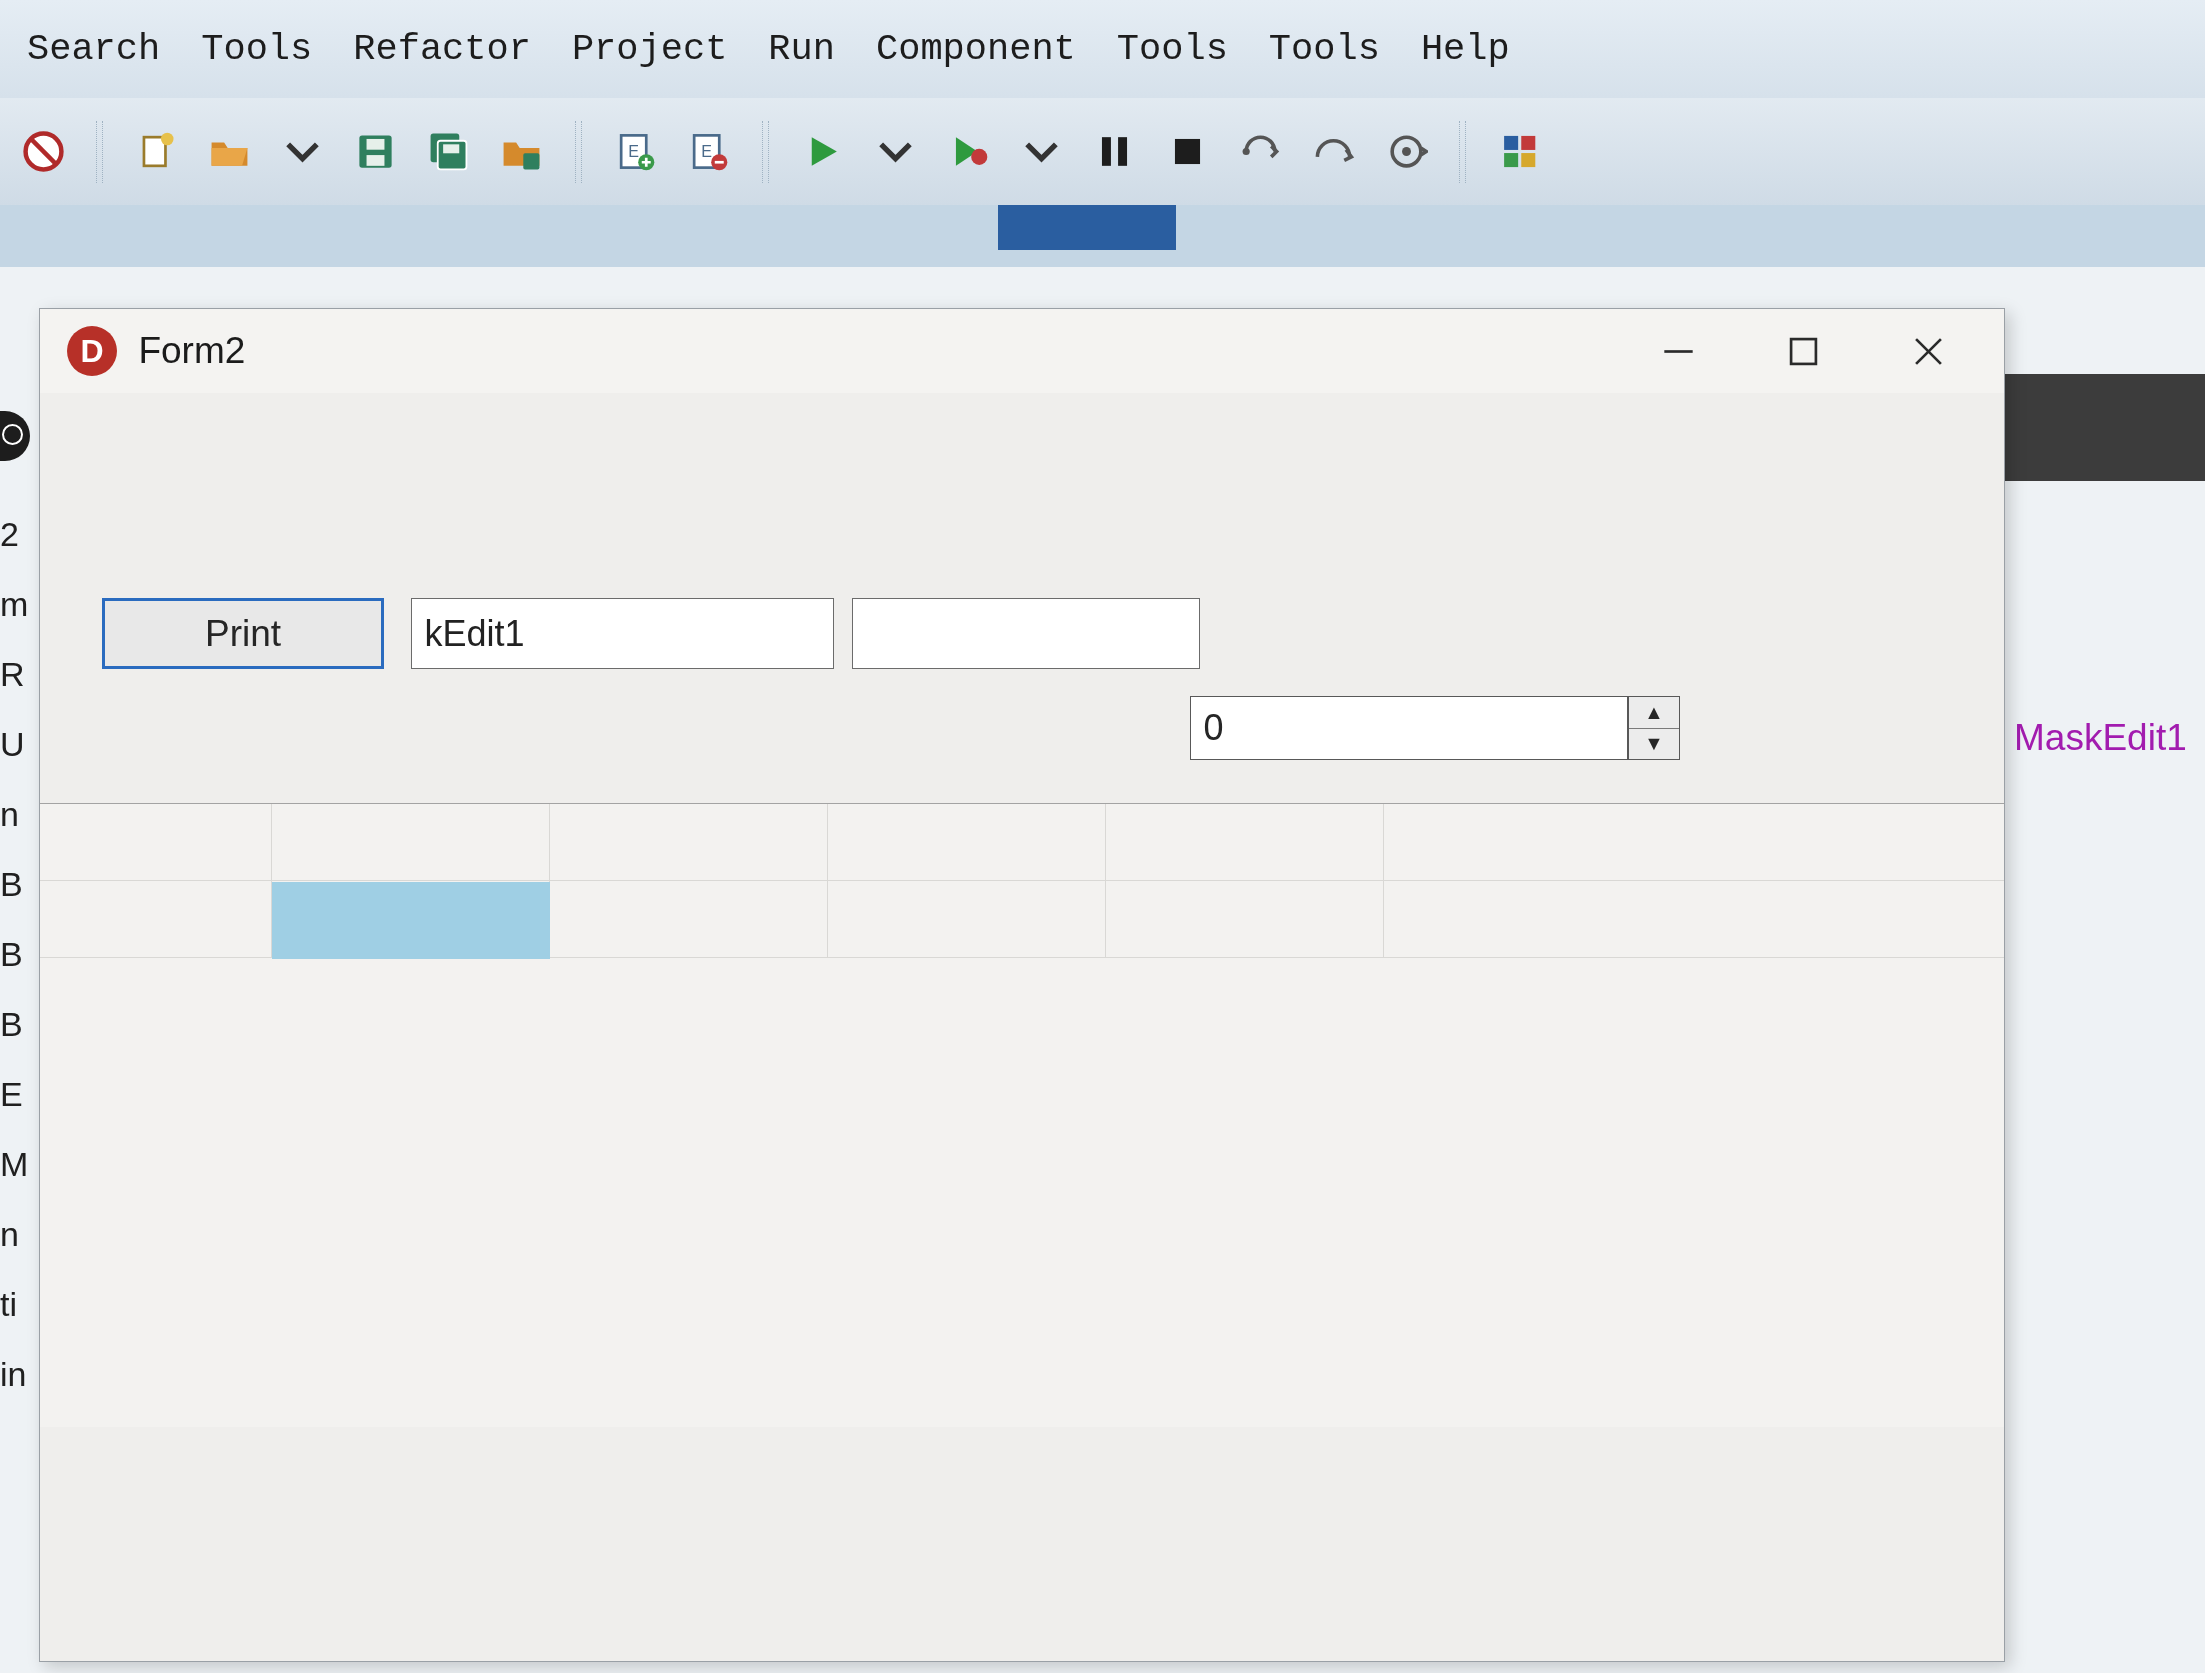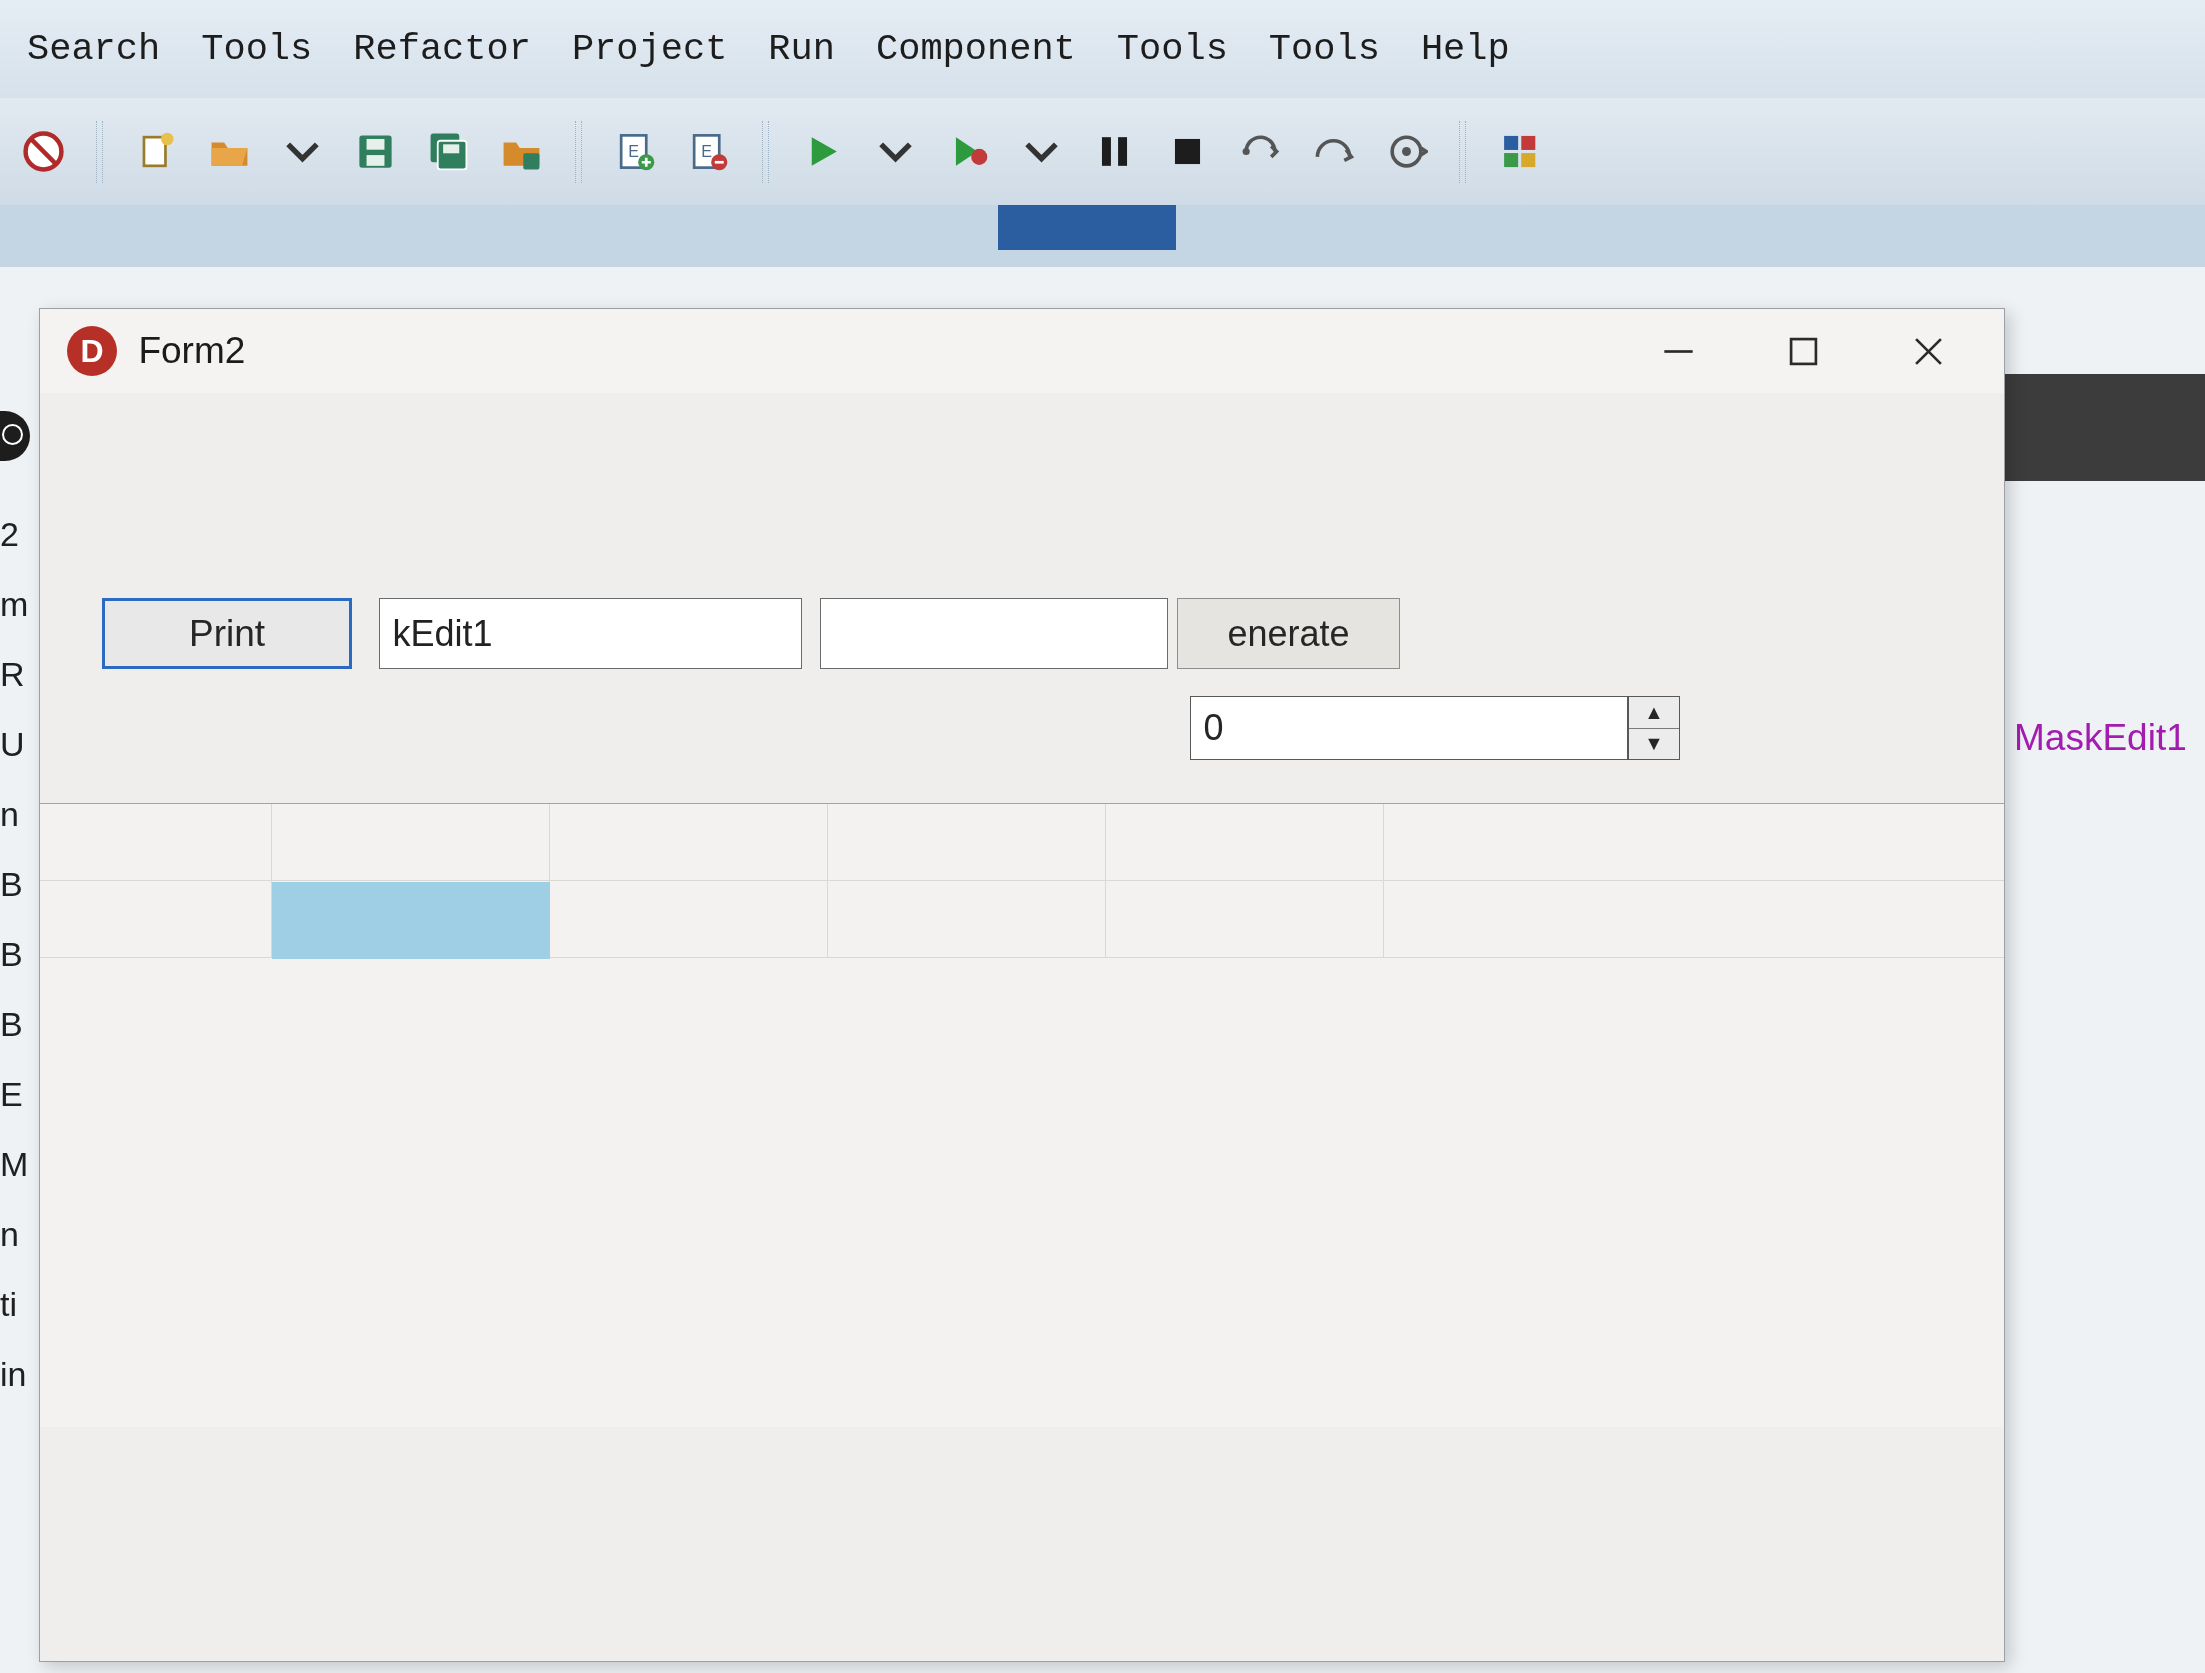--- a/index.html
+++ b/index.html
@@ -141,21 +141,21 @@
 
   
   .ctrl-row {
     position: absolute;
     left: 62px; top: 205px;
     width: 1800px; height: 71px;
     display: flex;
     align-items: stretch;
   }
   .btn-print {
-    width: 250px;
+    width: 282px;
     border: 3.6px solid #2a6bbf;
     background: #e8e8e8;
     text-align: center;
     display: flex; align-items: center; justify-content: center;
     font-size: 37px;
   }
   .buttoned-edit {
     width: 454px;
     border: 1.8px solid #6b6b6b;
     background: #fff;
@@ -454,21 +454,20 @@
         </svg>
     </div>
   </div>
 
   <div class="form-body">
 
     <div class="ctrl-row">
       <div class="btn-print">Print</div>
       <div class="mask-edit">kEdit1</div>
       <div class="edit-blank"></div>
-      <div class="btn-generate">enerate</div>
     </div>
 
     <div class="spin-edit-wrap">
       <div class="spin-input">0</div>
       <div class="spin-btns">
         <div class="sb">▲</div>
         <div class="sb">▼</div>
       </div>
     </div>
 

